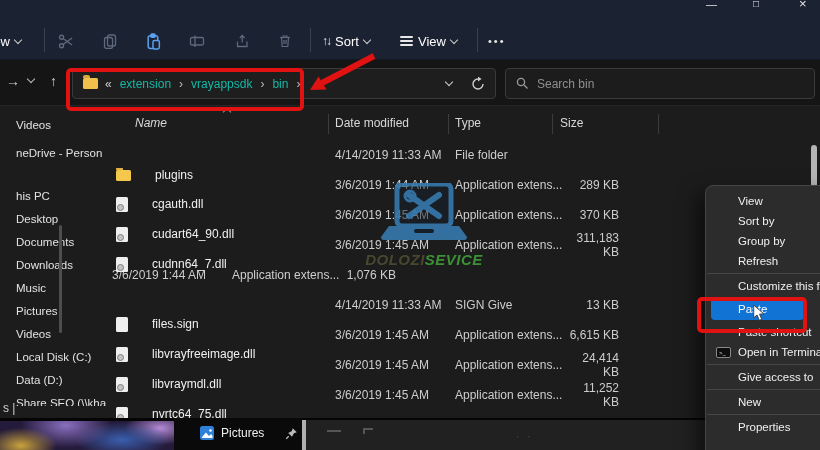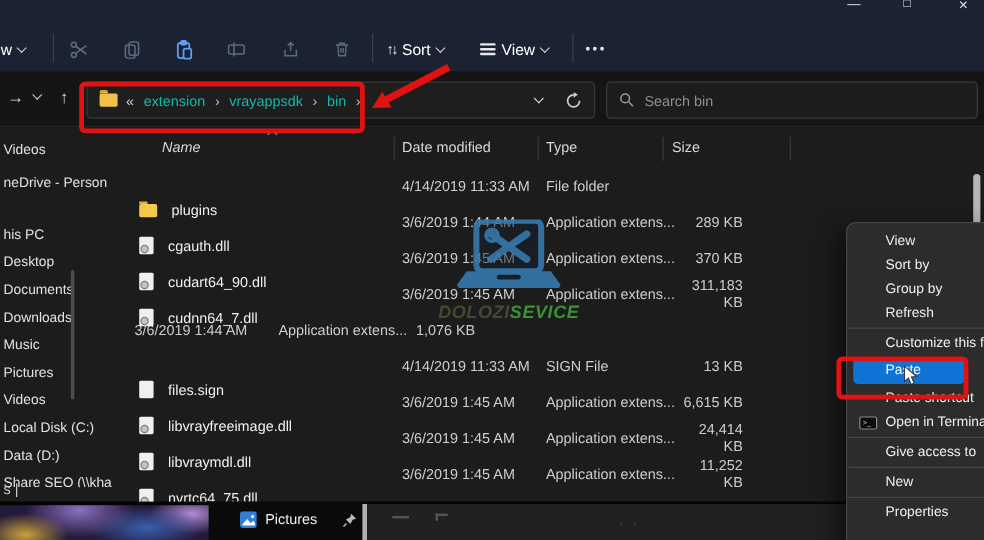--- a/index.html
+++ b/index.html
@@ -31,37 +31,37 @@
   .folder-sm::before{content:"";position:absolute;top:-3px;left:0;width:7px;height:3px;background:#d9a93a;border-radius:2px 2px 0 0;}
   .bc-ov{color:#cfcfcf;font-size:12px;}
   .bc-item{color:#14b8a6;font-size:12px;}
   .bc-sep{color:#bdbdbd;font-size:12px;}
   .addr-spacer{flex:1;}
   .search-box{position:absolute;left:505px;top:8px;width:310px;height:31px;background:#1c1c1c;border:1px solid #3a3a3a;border-radius:4px;display:flex;align-items:center;padding:0 10px;gap:8px;}
   .search-box input{flex:1;background:transparent;border:none;outline:none;color:#bdbdbd;font-size:12px;font-family:"Liberation Sans",sans-serif;}
   .search-box input::placeholder{color:#8f8f8f;}
 
   
-  .sidebar{position:absolute;left:0;top:114px;width:110px;height:292px;overflow:hidden;}
+  .sidebar{position:absolute;left:13px;top:114px;width:110px;height:292px;overflow:hidden;}
   .sb-item{position:relative;height:23px;line-height:23px;padding-left:3px;color:#e2e2e2;font-size:11.5px;white-space:nowrap;}
   .sb-item:nth-child(2){margin-top:5px;}
   .sb-item:nth-child(3){margin-top:20px;}
   .sb-item.sel::before{content:"";position:absolute;left:0;top:1px;width:62px;height:21px;background:#2e2e2e;border-radius:4px;z-index:-1;}
   .sb-scroll{position:absolute;left:59px;top:225px;width:3px;height:108px;background:#4d4d4d;border-radius:2px;}
 
   
   .filelist{position:absolute;left:112px;top:106px;width:708px;height:306px;}
   .fl-header{position:absolute;top:6px;left:0;width:700px;height:26px;font-size:12px;color:#d8d8d8;}
   .fl-h{position:absolute;top:4px;}
   .h-name{left:23px;font-style:italic;} .h-date{left:223px;} .h-type{left:343px;} .h-size{left:448px;}
   .h-sep{position:absolute;top:2px;width:1px;height:20px;background:#3c3c3c;}
   .caret-up{position:absolute;left:112px;top:-3px;width:6px;height:6px;border-left:1.2px solid #9a9a9a;border-top:1.2px solid #9a9a9a;transform:rotate(45deg);}
   .fl-body{position:absolute;top:34px;left:0;width:700px;}
   .f-row{display:flex;align-items:center;height:30px;font-size:12px;}
-  .f-name{width:223px;display:flex;align-items:center;gap:12px;padding-left:4px;color:#f0f0f0;white-space:nowrap;overflow:hidden;margin-top:39px;}
+  .f-name{width:223px;display:flex;align-items:flex-start;gap:24px;padding-left:4px;color:#f0f0f0;white-space:nowrap;overflow:hidden;margin-top:39px;}
   .f-date{width:120px;color:#cdcdcd;}
   .f-type{width:112px;color:#cdcdcd;white-space:nowrap;overflow:hidden;}
   .f-size{width:86px;color:#cdcdcd;text-align:right;padding-right:34px;}
   .ic{flex:none;position:relative;}
   .ic-folder{width:15px;height:11px;background:#f5c84c;border-radius:1.5px;margin-top:2px;}
   .ic-folder::before{content:"";position:absolute;top:-3px;left:0;width:7px;height:3px;background:#e0b040;border-radius:2px 2px 0 0;}
   .ic-dll,.ic-file{width:12px;height:15px;background:#efefef;border-radius:1.5px;}
   .ic-dll::after{content:"";position:absolute;left:1px;bottom:1px;width:5px;height:5px;border:1px solid #7d7d7d;border-radius:50%;background:#c4c4c4;}
   .scrollbar-v{position:absolute;left:811px;top:145px;width:6px;height:42px;background:#b5b5b5;border-radius:3px;z-index:6;}
 
@@ -288,21 +288,21 @@
           <div class="f-date">3/6/2019 1:44 AM</div>
           <div class="f-type">Application extens...</div>
           <div class="f-size">1,076 KB</div>
         </div>
         <div class="f-row">
           <div class="f-name">
             <span class="ic ic-file"></span>
             <span>files.sign</span>
           </div>
           <div class="f-date">4/14/2019 11:33 AM</div>
-          <div class="f-type">SIGN File</div>
+          <div class="f-type">SIGN Give</div>
           <div class="f-size">13 KB</div>
         </div>
         <div class="f-row">
           <div class="f-name">
             <span class="ic ic-dll"></span>
             <span>libvrayfreeimage.dll</span>
           </div>
           <div class="f-date">3/6/2019 1:45 AM</div>
           <div class="f-type">Application extens...</div>
           <div class="f-size">6,615 KB</div>

